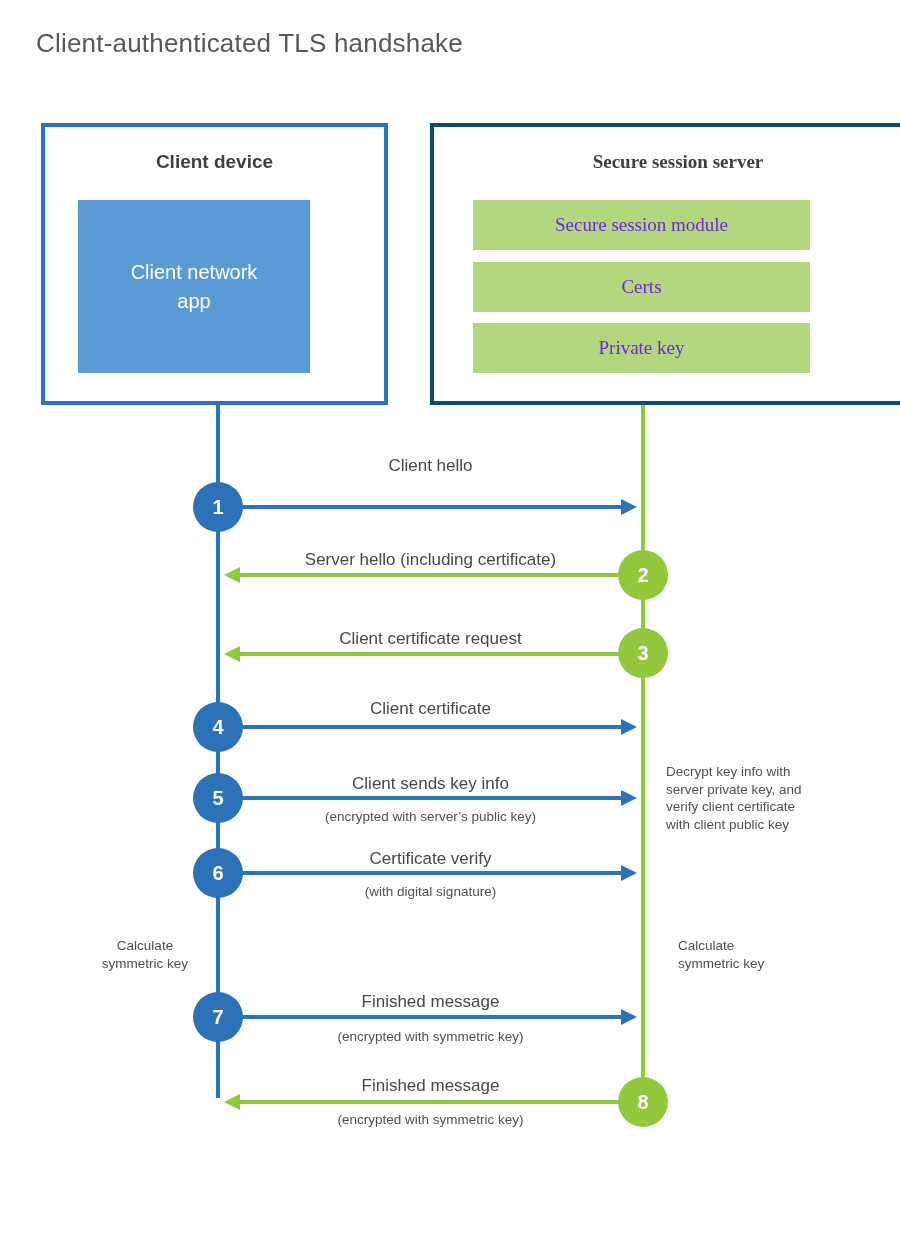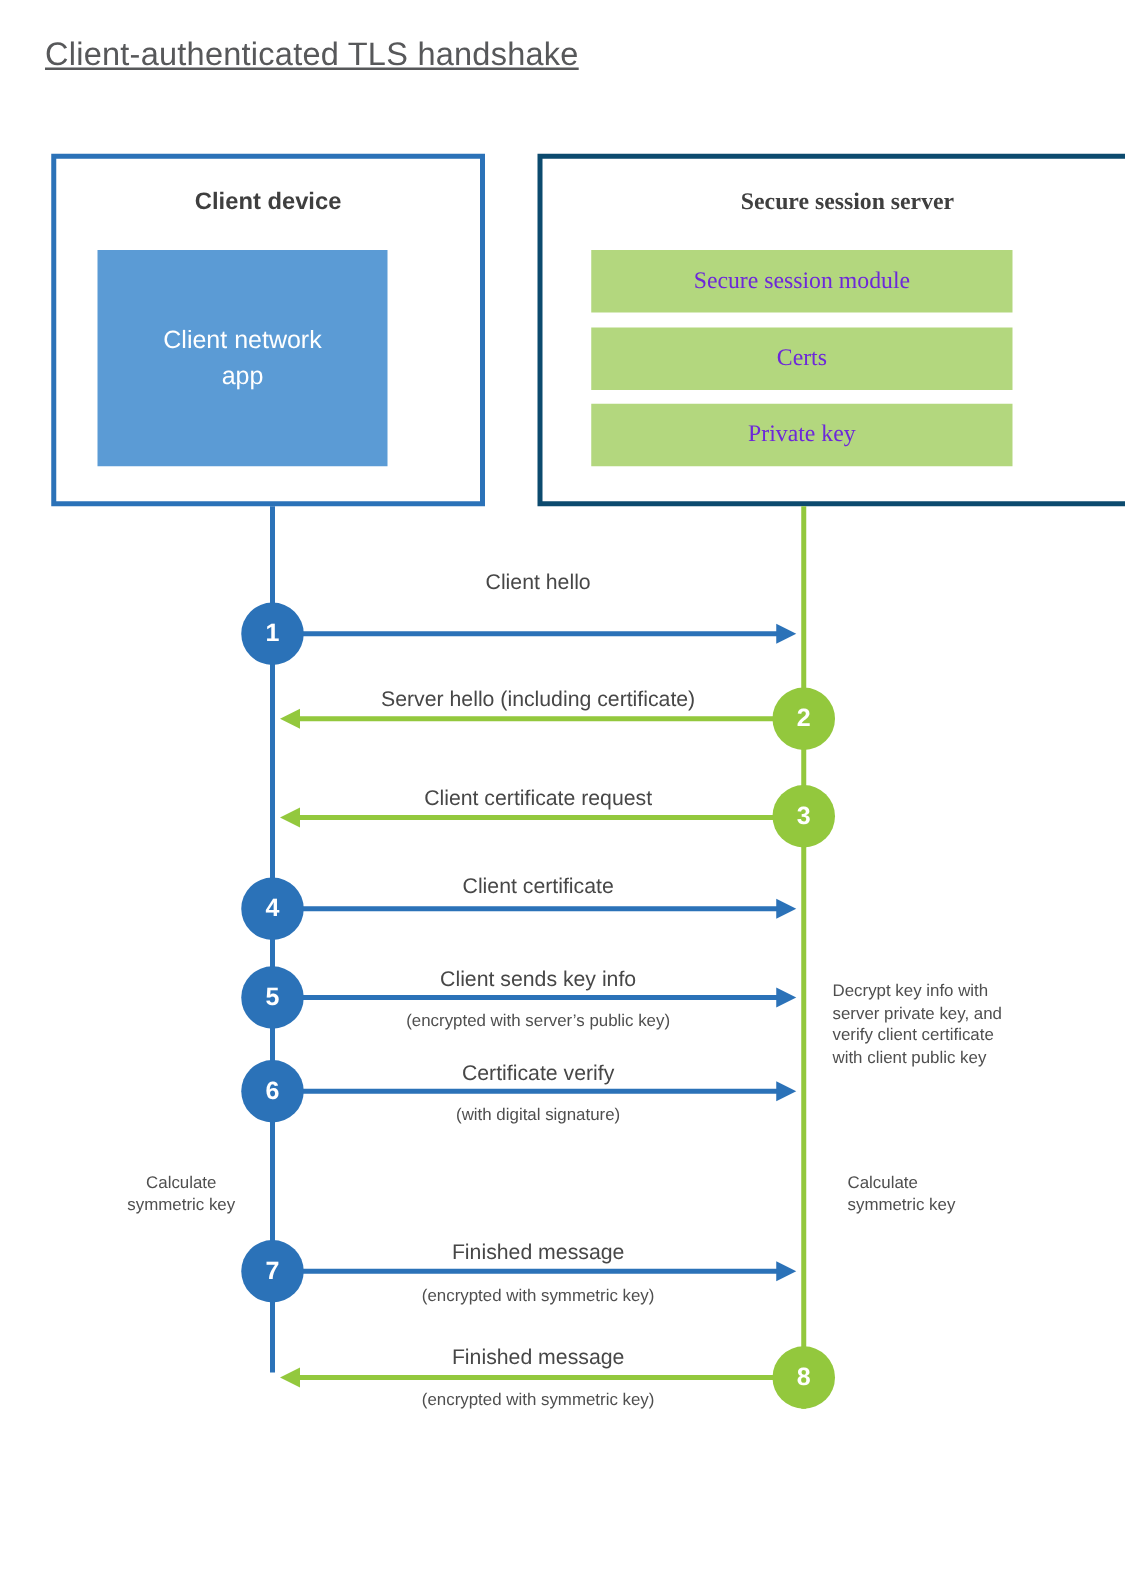--- a/index.html
+++ b/index.html
@@ -2,21 +2,21 @@
 <html><head>
 <meta charset="utf-8">
 <style>
   html,body{margin:0;padding:0;background:#fff;}
   .canvas{
     position:relative;width:900px;height:1256px;background:#ffffff;
     font-family:"Liberation Sans",sans-serif;overflow:hidden;
   }
   .page-title{
     position:absolute;left:36px;top:28px;font-size:26px;font-weight:400;
-    color:#57585a;letter-spacing:.2px;text-decoration:underline;
+    color:#57585a;letter-spacing:.2px;
   }
   
   .entity-box{position:absolute;top:123px;height:282px;background:#fff;box-sizing:border-box;padding-left:33px;}
   .client-box{left:41px;width:347px;border:4px solid #2b72b8;}
   .server-box{left:430px;width:496px;border:4px solid #0c4a6e;font-family:Liberation Serif, serif;}
   .box-title{
     position:absolute;top:24px;left:0;right:0;text-align:center;
     font-size:19px;font-weight:bold;color:#3f3f3f;
   }
   .client-app{
@@ -54,21 +54,21 @@
   }
   .arrow.left{left:239px;width:404px;}
   .arrow.left::before{
     content:"";position:absolute;left:-15px;top:-6px;width:0;height:0;
     border-right:16px solid;border-top:8px solid transparent;border-bottom:8px solid transparent;
   }
   
   .side-note{position:absolute;font-size:13.5px;color:#4f4f4f;line-height:1.3;white-space:pre-line;}
   .calc-left{left:83px;top:937px;width:124px;text-align:center;}
   .calc-right{left:678px;top:937px;width:124px;text-align:left;}
-  .decrypt-note{left:666px;top:763px;width:172px;text-align:left;margin-top:21px;}
+  .decrypt-note{left:666px;top:763px;width:172px;text-align:left;}
 </style>
 </head>
 <body>
 
 <div class="canvas">
 
   <div class="page-title">Client-authenticated TLS handshake</div>
 
   <div class="entity-box client-box">
     <div class="box-title">Client device</div>

